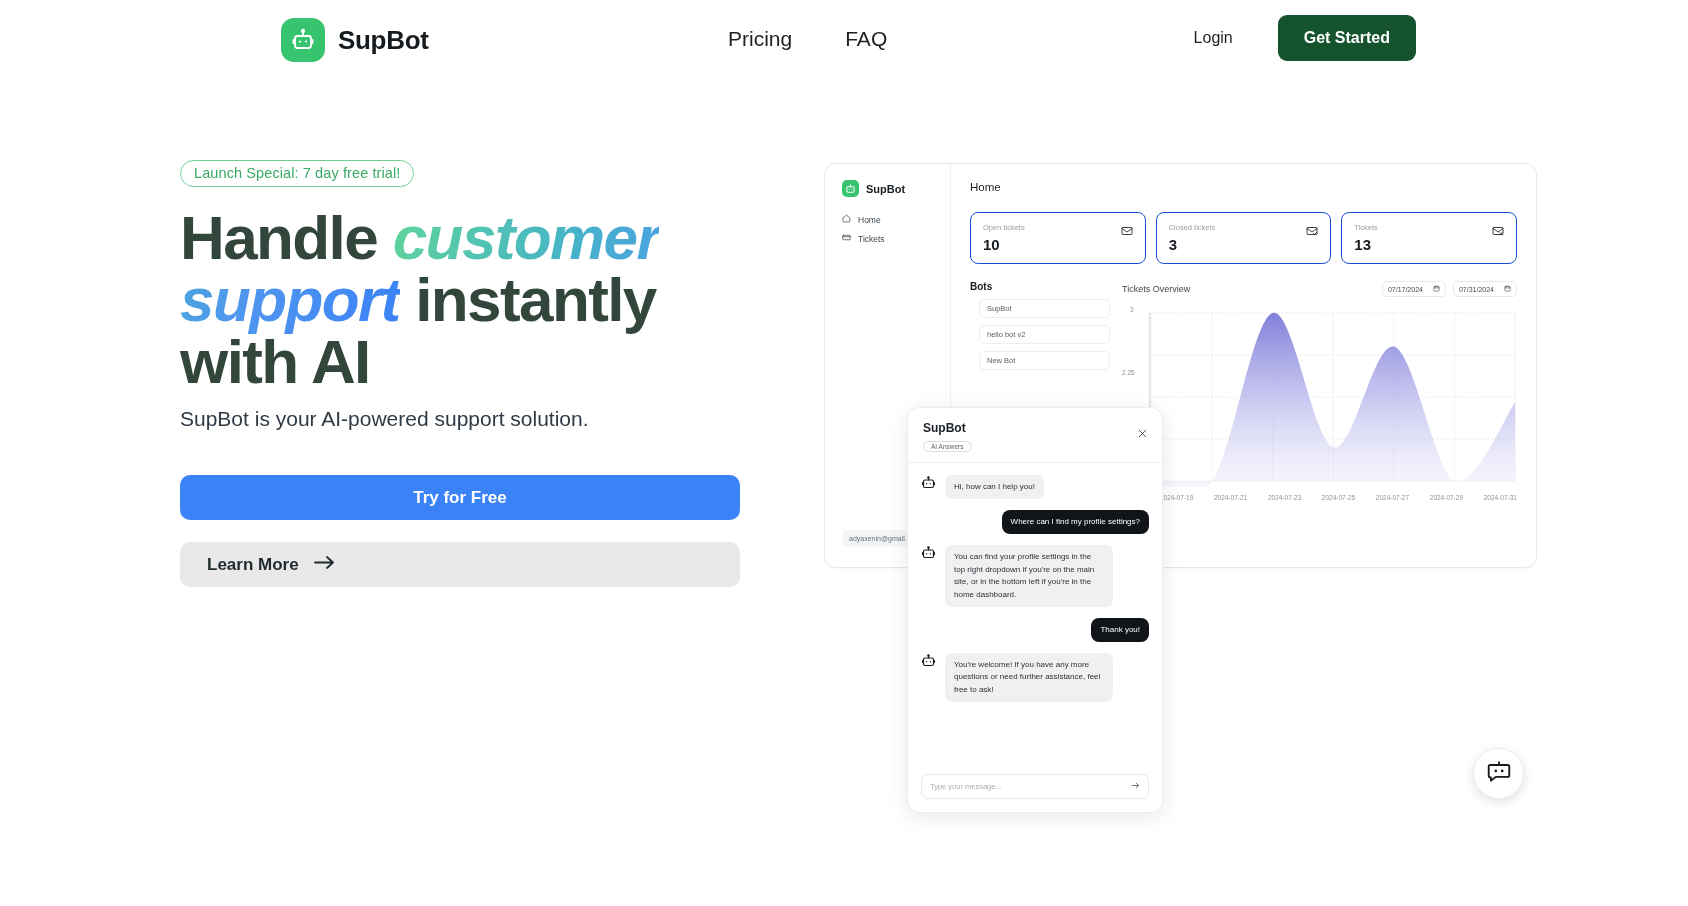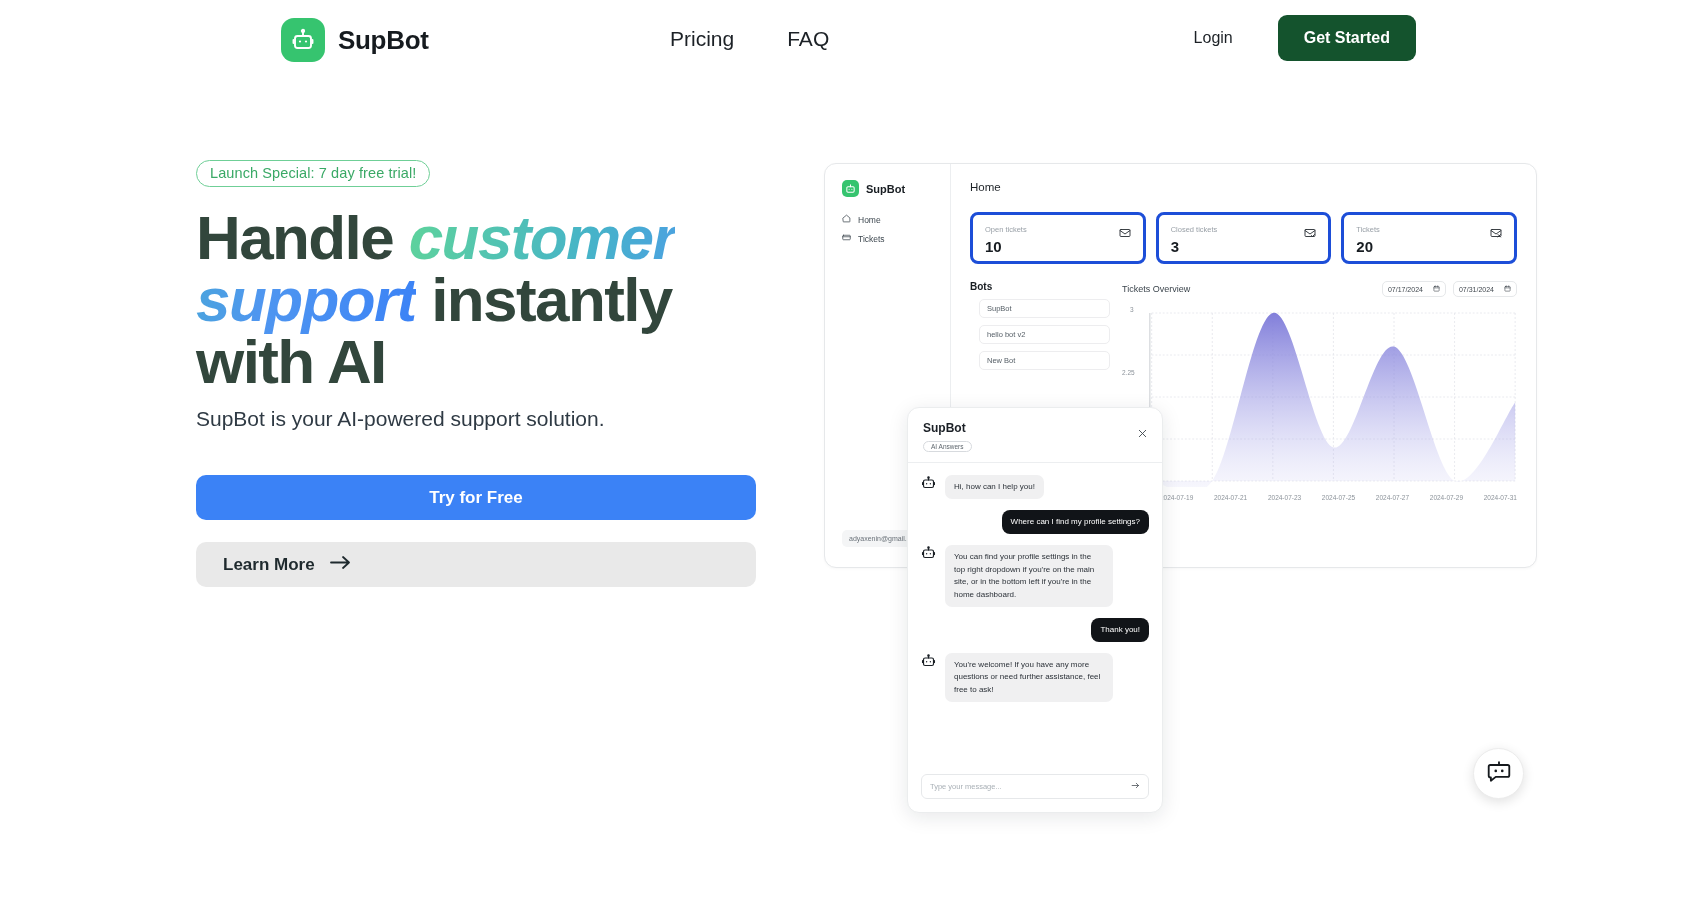--- a/index.html
+++ b/index.html
@@ -16,37 +16,37 @@
     position: absolute; top: 0; left: 0; width: 1688px; height: 80px;
     display: flex; align-items: center;
   }
   .nav-brand { position: absolute; left: 281px; top: 18px; display: flex; align-items: center; gap: 13px; }
   .logo-sq {
     width: 44px; height: 44px; border-radius: 13px; background: #36c46f;
     display: flex; align-items: center; justify-content: center;
   }
   .brand-name { font-size: 26px; font-weight: 700; color: #161b1f; letter-spacing: -0.3px; }
 
-  .nav-links { position: absolute; left: 670px; top: 27px; display: flex; gap: 53px; }
+  .nav-links { position: absolute; left: 728px; top: 27px; display: flex; gap: 53px; }
   .nav-link { font-size: 21px; color: #1c2126; font-weight: 500; cursor: pointer; }
 
   .nav-right { position: absolute; right: 272px; top: 15px; display: flex; align-items: center; gap: 8px; }
   .login-btn {
     background: #fff; border: none; color: #1c2126; font-size: 16px; font-weight: 500;
     padding: 12px 26px; border-radius: 8px; cursor: pointer;
     font-family: "Liberation Sans", sans-serif;
   }
   .get-started-btn {
     background: #14532d; color: #fff; border: none; font-size: 16px; font-weight: 600;
     padding: 14px 26px; border-radius: 9px; cursor: pointer; margin-left: 11px;
     font-family: "Liberation Sans", sans-serif;
   }
 
   
-  .hero-left { position: absolute; left: 196px; top: 160px; width: 560px; }
+  .hero-left { position: absolute; left: 180px; top: 160px; width: 560px; }
   .badge {
     display: inline-block; border: 1px solid #6fcf97; border-radius: 999px;
     padding: 4px 13px 5px 13px; font-size: 14.5px; color: #3aa966; letter-spacing: 0.1px;
   }
   .headline {
     margin-top: 20px;
     font-size: 62px; line-height: 1.0; font-weight: 800; color: #32463c;
     letter-spacing: -1.6px; width: 520px;
   }
   .grad {
@@ -92,21 +92,21 @@
     position: absolute; left: 17px; bottom: 22px;
     background: #f4f5f6; border-radius: 5px; font-size: 7px; color: #6a7279;
     padding: 5px 7px; width: 98px; overflow: hidden; white-space: nowrap;
   }
 
   .dash-main { position: absolute; left: 126px; top: 0; right: 0; bottom: 0; padding: 17px 19px; }
   .dash-title { font-size: 11.5px; color: #1d2227; font-weight: 500; }
 
   .stat-row { display: flex; gap: 10px; margin-top: 19px; }
   .stat-card {
-    flex: 1; border: 3px solid #1d4ed8; border-radius: 8px; padding: 10px 12px 12px 12px;
+    flex: 1; border: 1px solid #1d4ed8; border-radius: 8px; padding: 10px 12px 12px 12px;
     display: flex; justify-content: space-between; align-items: flex-start; height: 52px;
   }
   .stat-label { font-size: 7.5px; color: #9aa1a8; }
   .stat-value { font-size: 15px; font-weight: 700; color: #171c21; margin-top: 4px; }
 
   .lower-row { display: flex; gap: 12px; margin-top: 17px; }
   .bots-col { width: 140px; }
   .bots-title { font-size: 10px; font-weight: 700; color: #171c21; }
   .bot-item {
     margin-top: 7px; margin-left: 9px; border: 1px solid #ededef; border-radius: 5px;
@@ -289,21 +289,21 @@
             <rect x="2" y="5" width="20" height="14" rx="2"></rect>
               <path d="M2 7l10 7 10-7"></path>
               <path d="M15 17l2 2 4-4"></path>
           </svg>
         </span>
       </div>
 
       <div class="stat-card">
         <div>
           <div class="stat-label">Tickets</div>
-          <div class="stat-value">20</div>
+          <div class="stat-value">13</div>
         </div>
         <span>
           <svg width="12" height="12" viewBox="0 0 24 24" fill="none" stroke="#262b31" stroke-width="1.8" stroke-linecap="round" stroke-linejoin="round">
             <rect x="2" y="5" width="20" height="14" rx="2"></rect>
               <path d="M2 7l10 7 10-7"></path>
               <path d="M16 15l5 5M21 15l-5 5"></path>
           </svg>
         </span>
       </div>
     </div>

